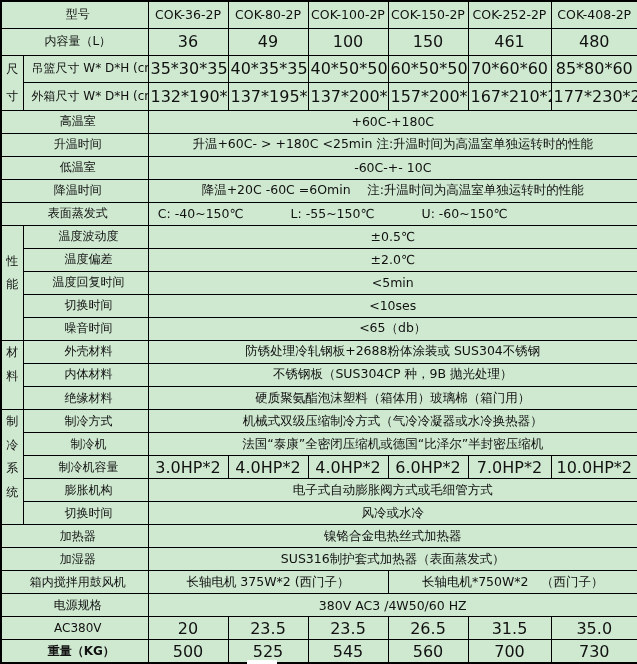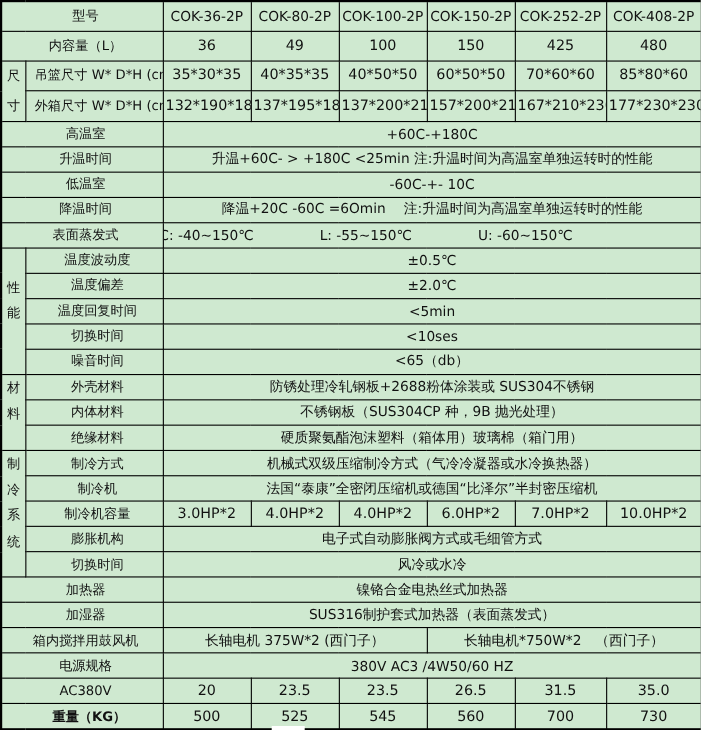--- a/index.html
+++ b/index.html
@@ -2,28 +2,28 @@
 <html><head>
 <meta charset="utf-8">
 <style>
   html,body{margin:0;padding:0;background:#ffffff;}
   body{width:637px;height:664px;position:relative;font-family:"DejaVu Sans","Liberation Sans",sans-serif;color:#111;}
   table{border-collapse:collapse;table-layout:fixed;width:637px;height:664px;background:#cfe9d0;}
   td,th{border:1px solid #000;font-weight:normal;font-size:12px;padding:0 2px;overflow:hidden;white-space:nowrap;}
   table{border:2px solid #000;}
   .lbl{text-align:center;padding-left:8px;}
   .val{text-align:center;font-size:12.5px;}
-  .num{text-align:center;font-size:13px;}
+  .num{text-align:center;font-size:16px;}
   .gcell{vertical-align:top;text-align:center;padding:0;}
   .gcell div{height:23.5px;display:flex;align-items:center;justify-content:center;}
   .gcell.tall div{height:27px;}
   .gcell.perf{padding-top:23.5px;}
   tr{height:23px;}
   tr.hrow{height:27px;}
-  .shock{display:flex;justify-content:center;gap:60px;padding-right:120px;}
+  .shock{display:flex;justify-content:center;gap:47px;padding-right:120px;}
   .bold{font-weight:bold;padding-left:15px;}
   .fragment{position:absolute;left:247px;top:660px;width:30px;height:4px;background:#ffffff;}
 </style>
 </head>
 <body>
 
 <table>
   <colgroup>
     <col style="width:22px">
       <col style="width:125px">
@@ -45,21 +45,21 @@
     <th class="val">COK-252-2P</th>
     <th class="val">COK-408-2P</th>
   </tr>
 
   <tr class="hrow">
     <td colspan="2" class="lbl">内容量（L）</td>
     <td class="num">36</td>
     <td class="num">49</td>
     <td class="num">100</td>
     <td class="num">150</td>
-    <td class="num">425</td>
+    <td class="num">461</td>
     <td class="num">480</td>
   </tr>
 
   <tr class="hrow">
     <td rowspan="2" class="gcell tall">
           <div>尺</div>
           <div>寸</div>
         </td>
     <td class="lbl">吊篮尺寸 W* D*H (cm)</td>
     <td class="num">35*30*35</td>

